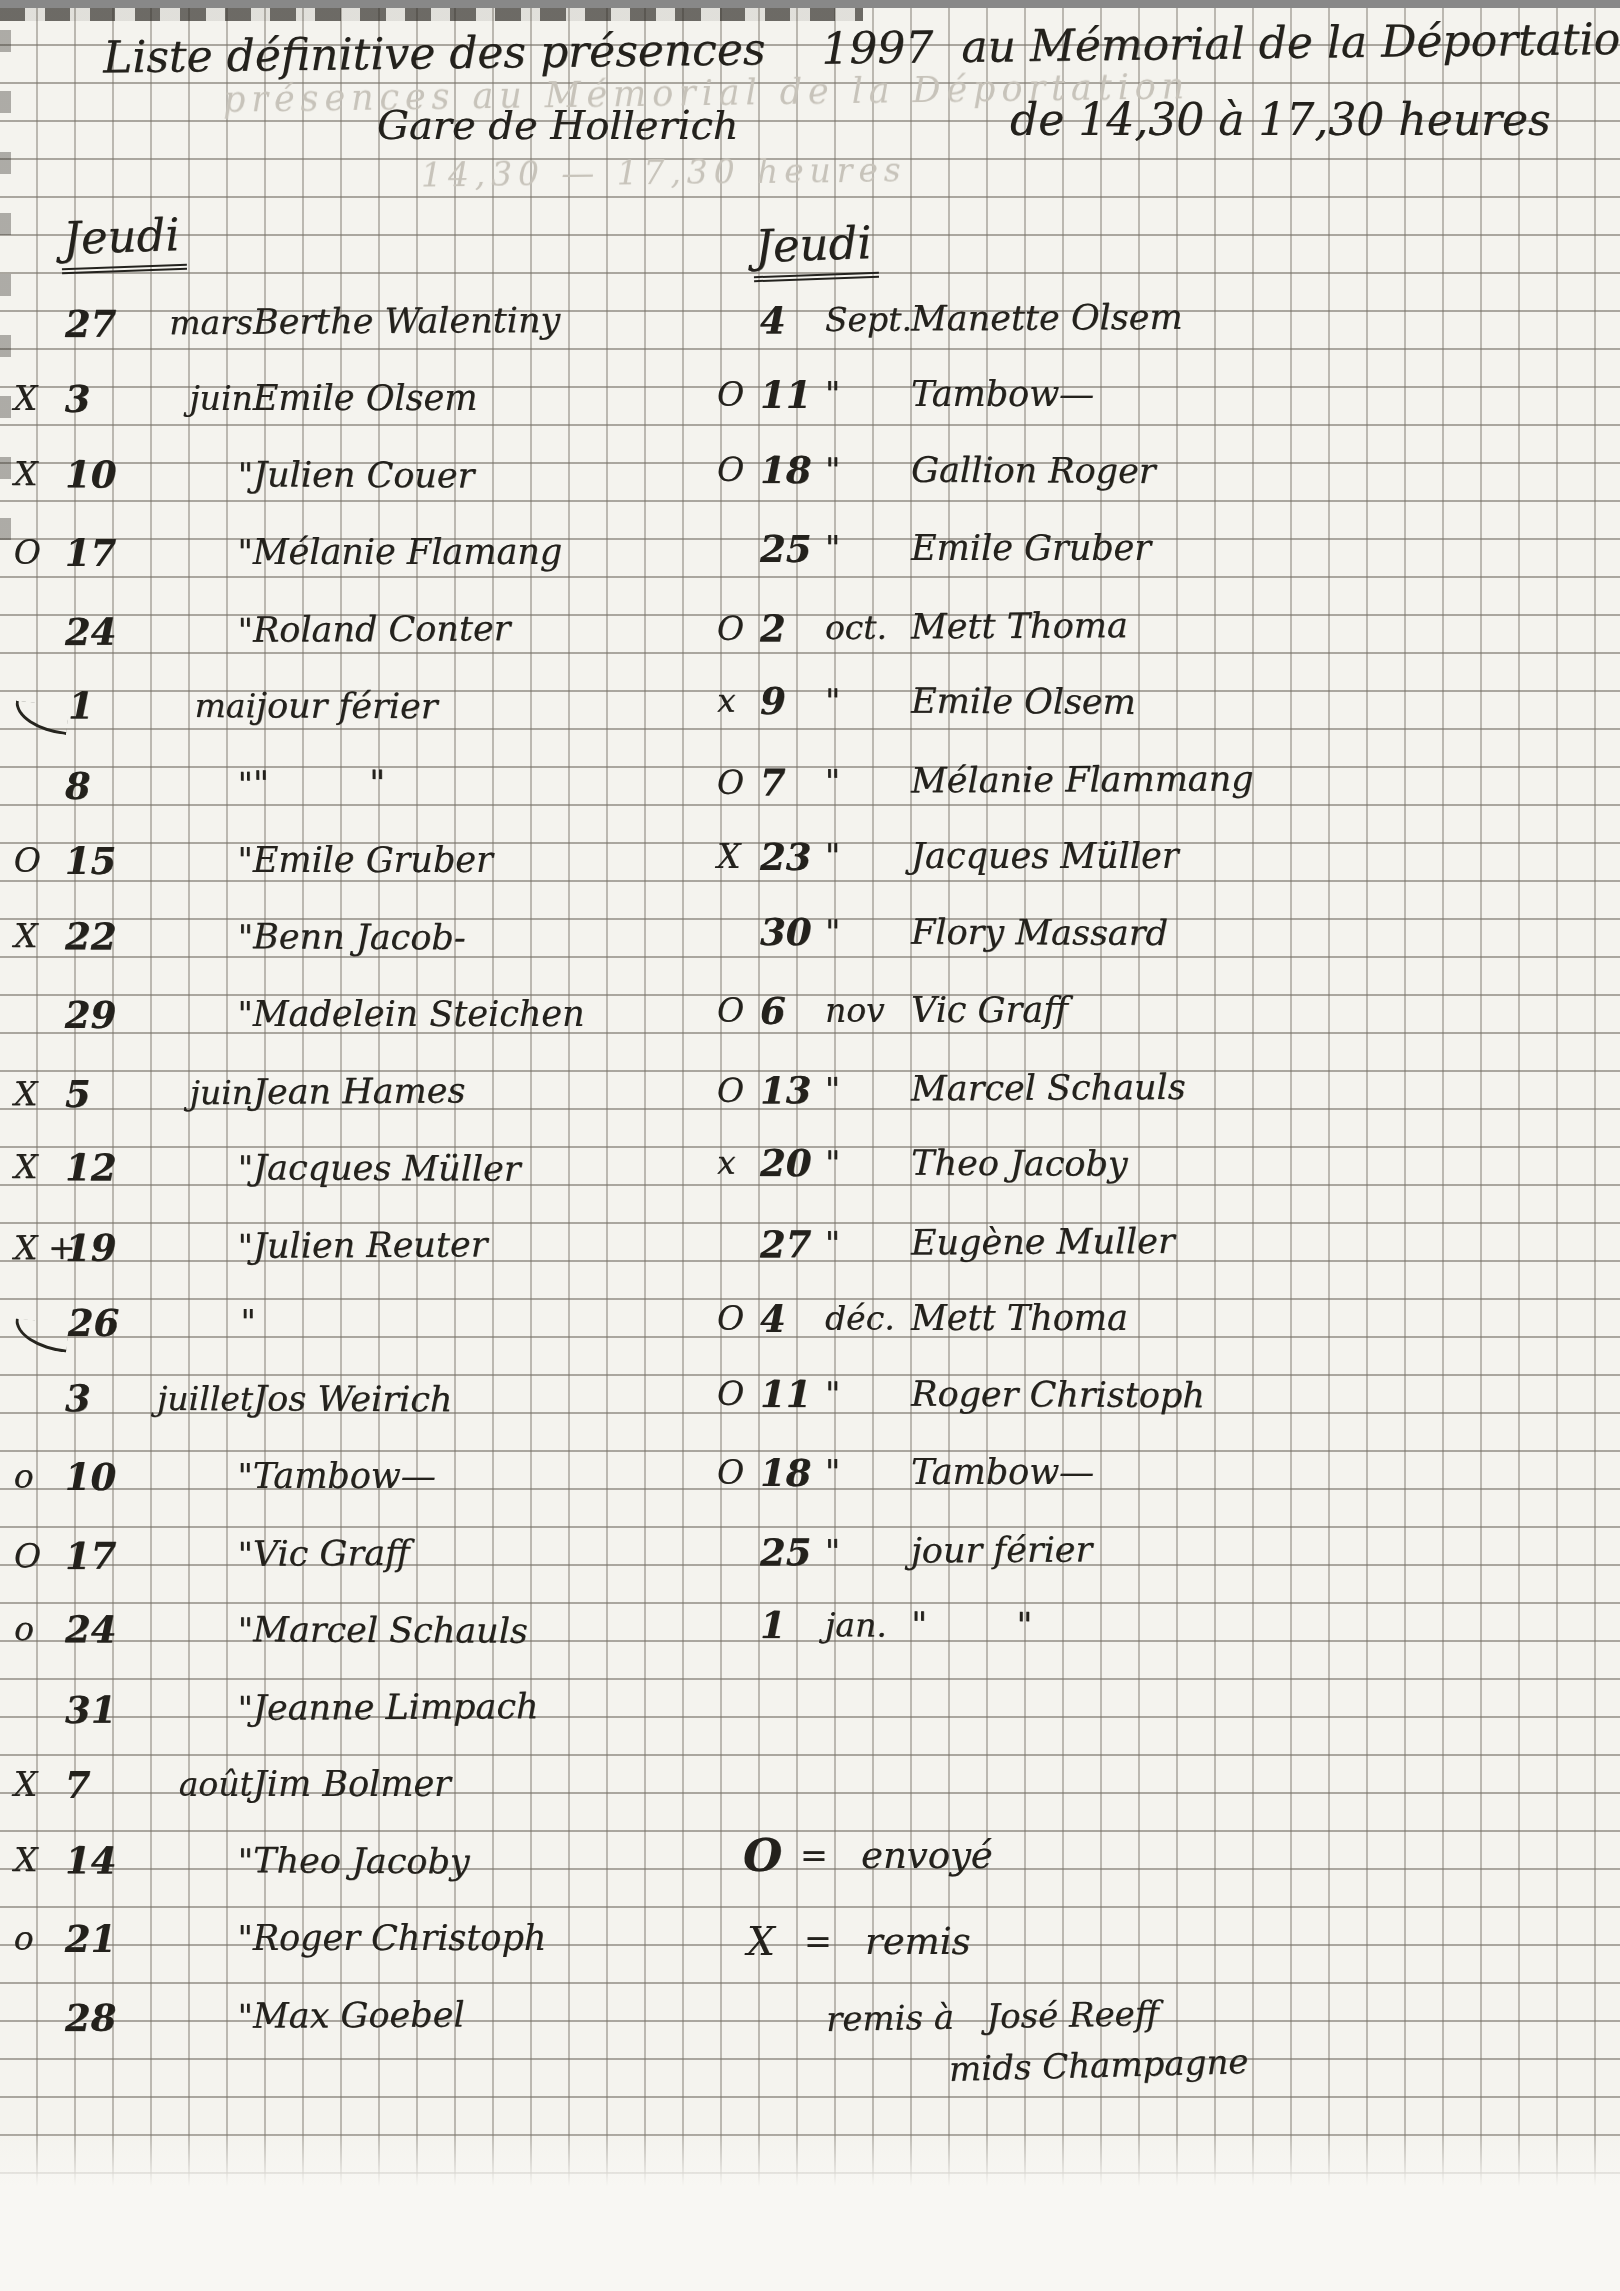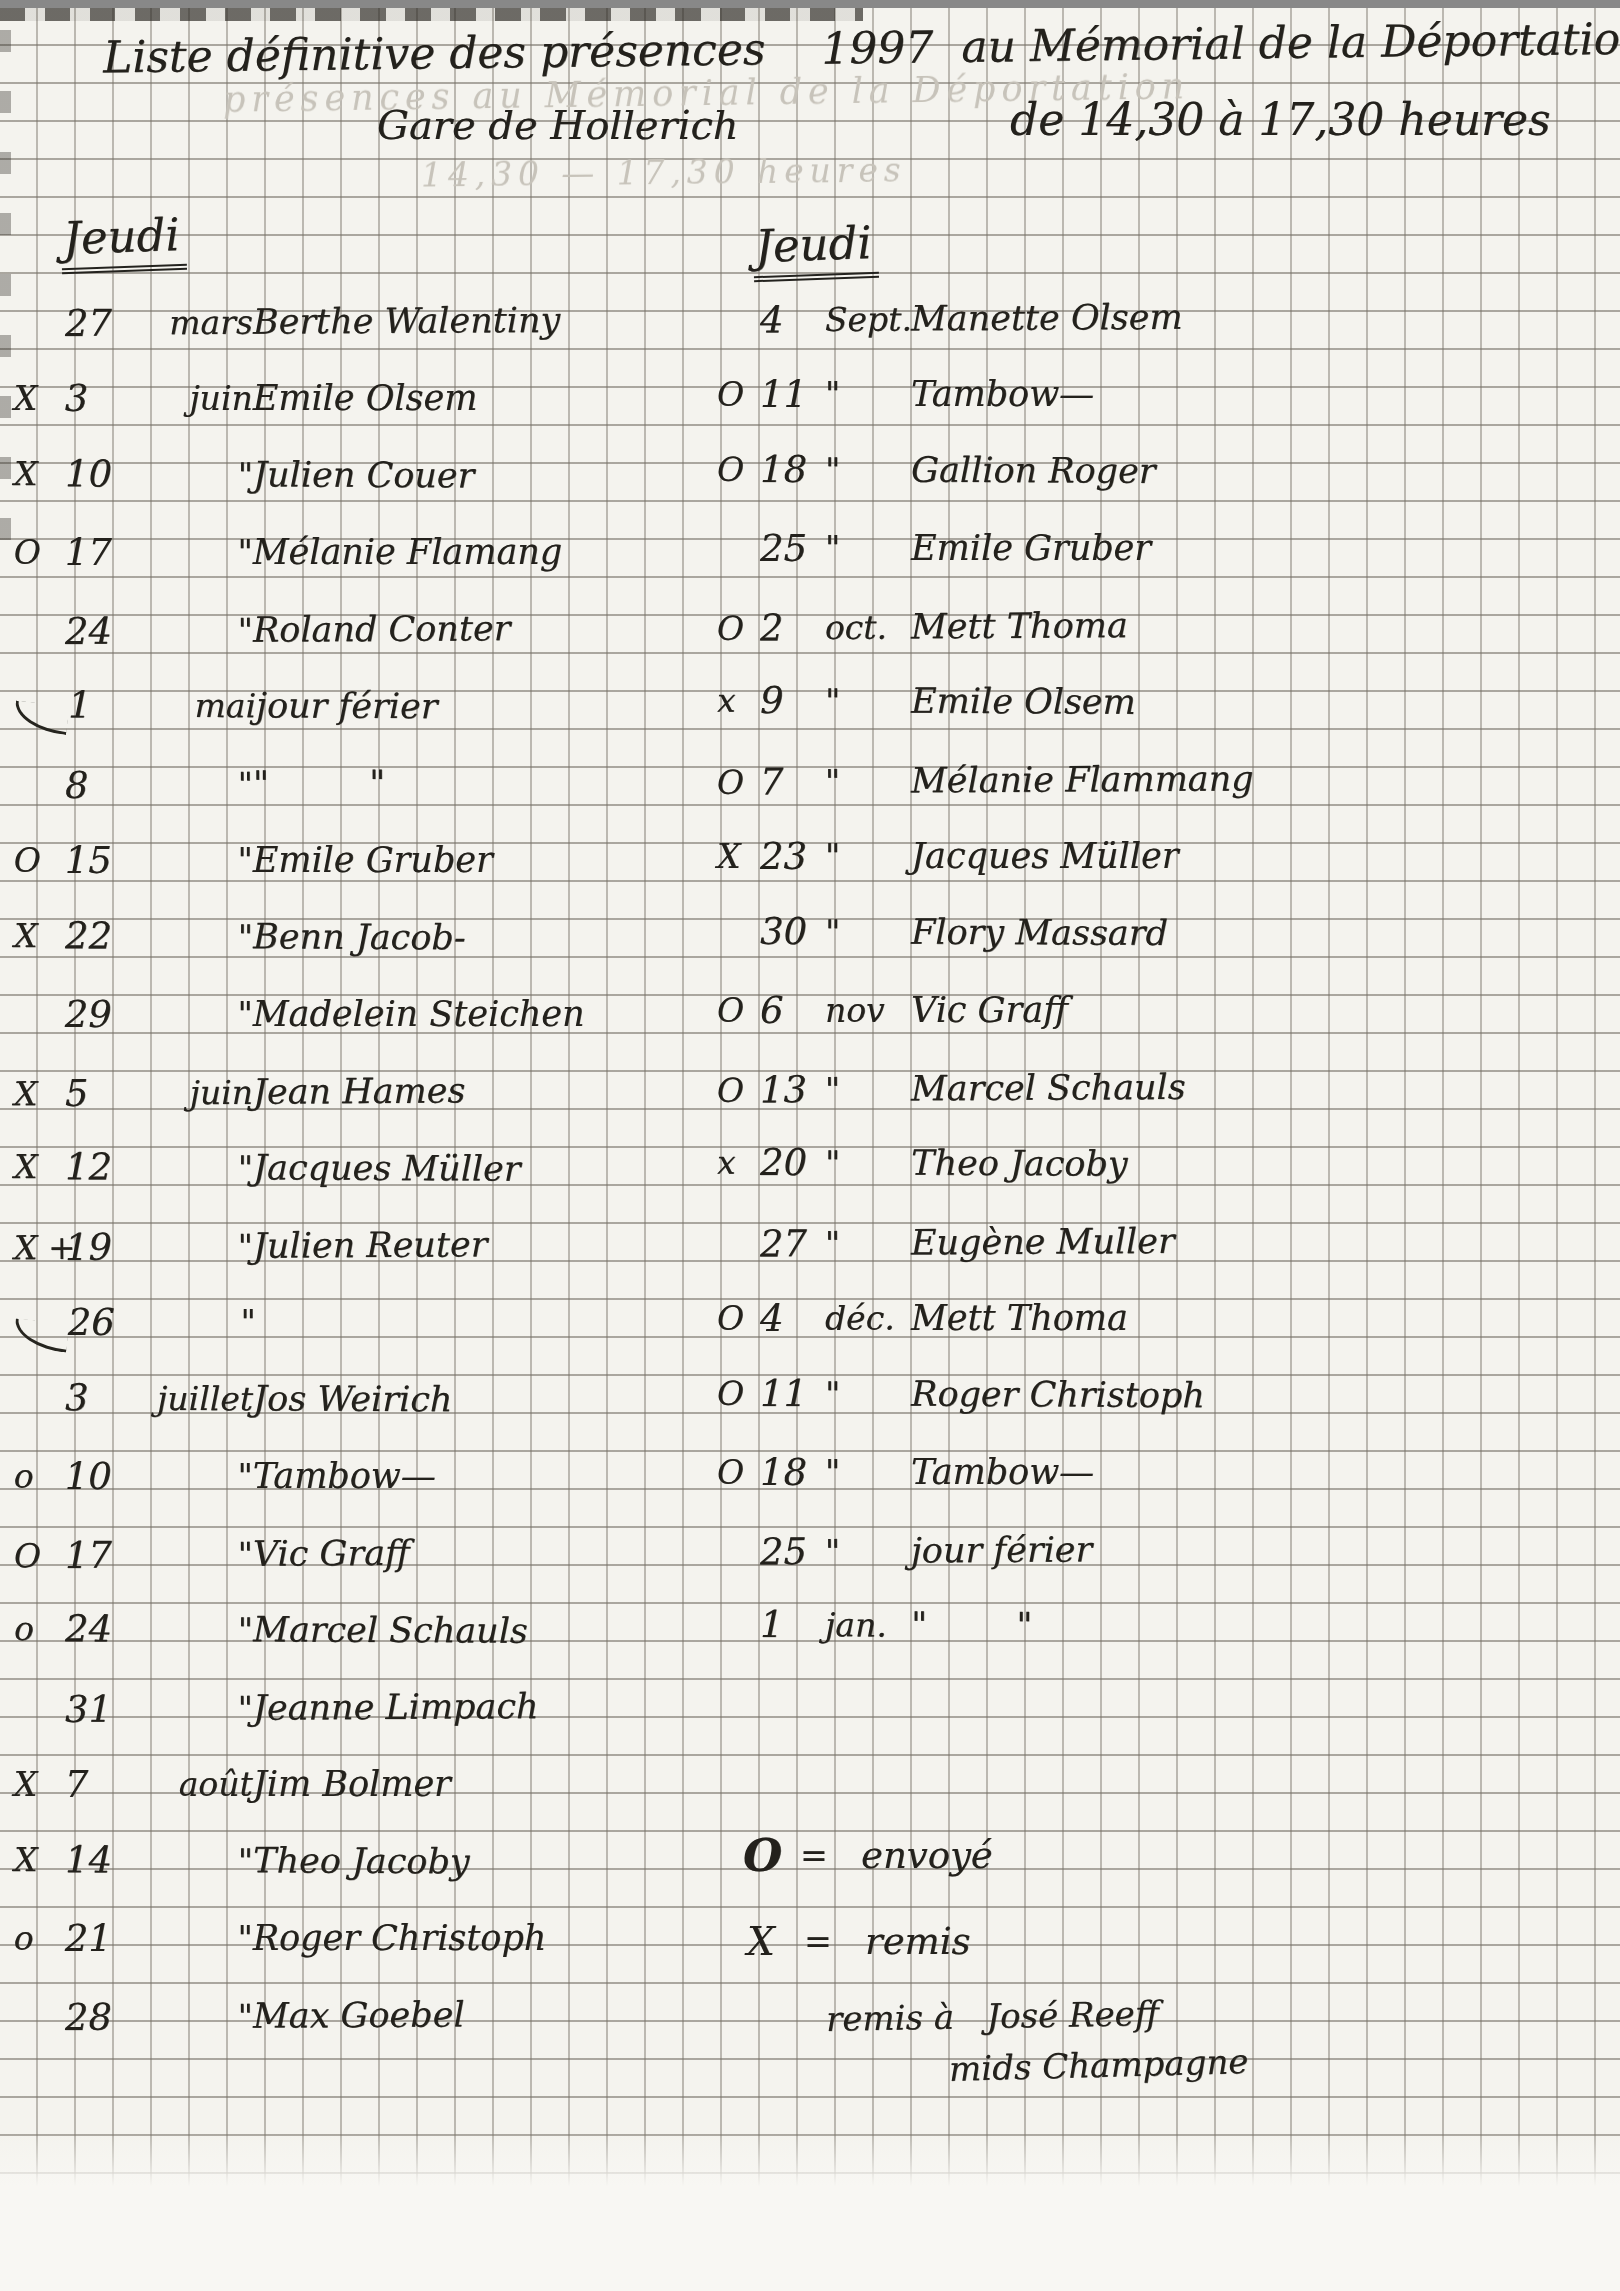--- a/index.html
+++ b/index.html
@@ -46,21 +46,21 @@
   .rows-left{left:13.7px;top:294px;width:725px;}
   .rows-right{left:717px;top:290px;width:882px;}
   .row{display:flex;align-items:flex-start;white-space:pre;}
   .rows-left .row{height:77px;}
   .rows-right .row{height:77px;}
   .row:nth-child(odd){transform:rotate(-0.35deg);}
   .row:nth-child(3n){transform:rotate(0.3deg);}
   .mark{display:inline-block;font-size:33px;line-height:1.2;}
   .rows-left .mark{width:51px;}
   .rows-right .mark{width:43px;}
-  .day{display:inline-block;font-size:37px;line-height:1.1;}
+  .day{display:inline-block;font-size:37px;line-height:1.1;font-weight:bold;}
   .rows-left .day{width:82px;}
   .rows-right .day{width:65px;}
   .month{display:inline-block;font-size:33px;line-height:1.2;}
   .rows-left .month{width:106px;text-align:right;}
   .rows-right .month{width:86px;}
   .name{font-size:35px;line-height:1.1;}
   .arc{width:29px;height:25.5px;margin-top:17.6px;
     border-left:3.4px solid #26251f;border-bottom:3.4px solid #26251f;
     border-bottom-left-radius:100% 100%;transform:rotate(6deg);}
 

